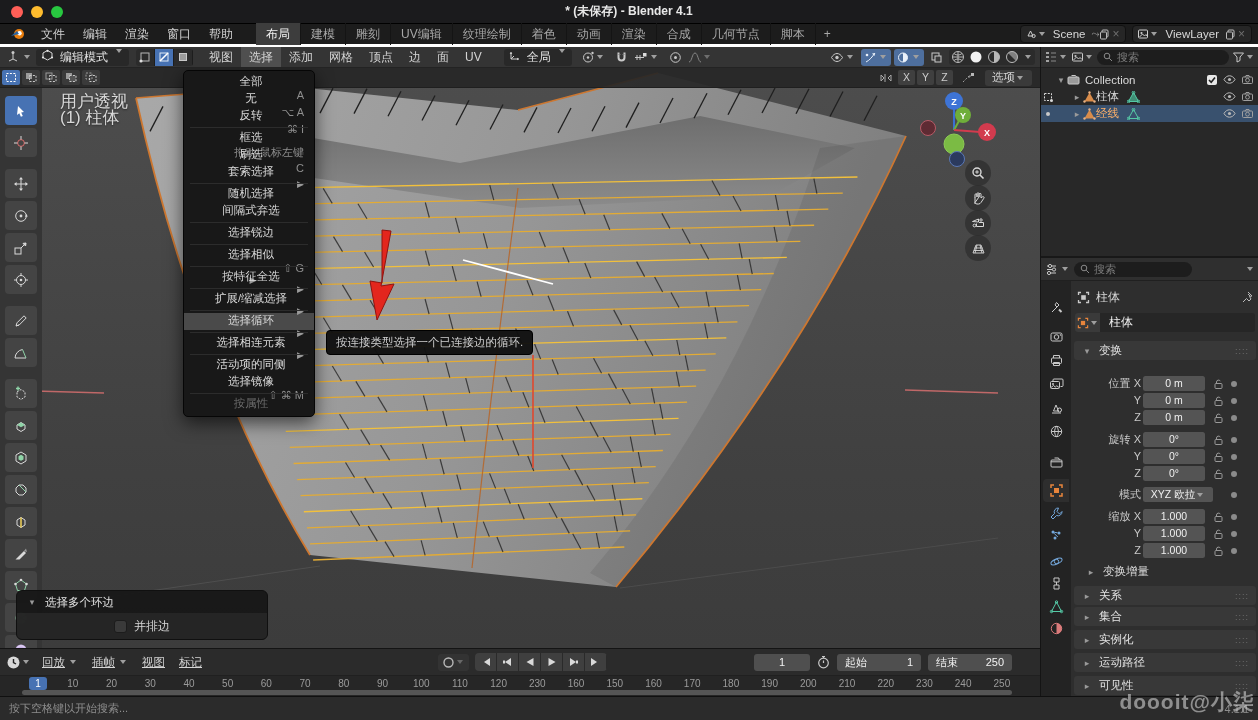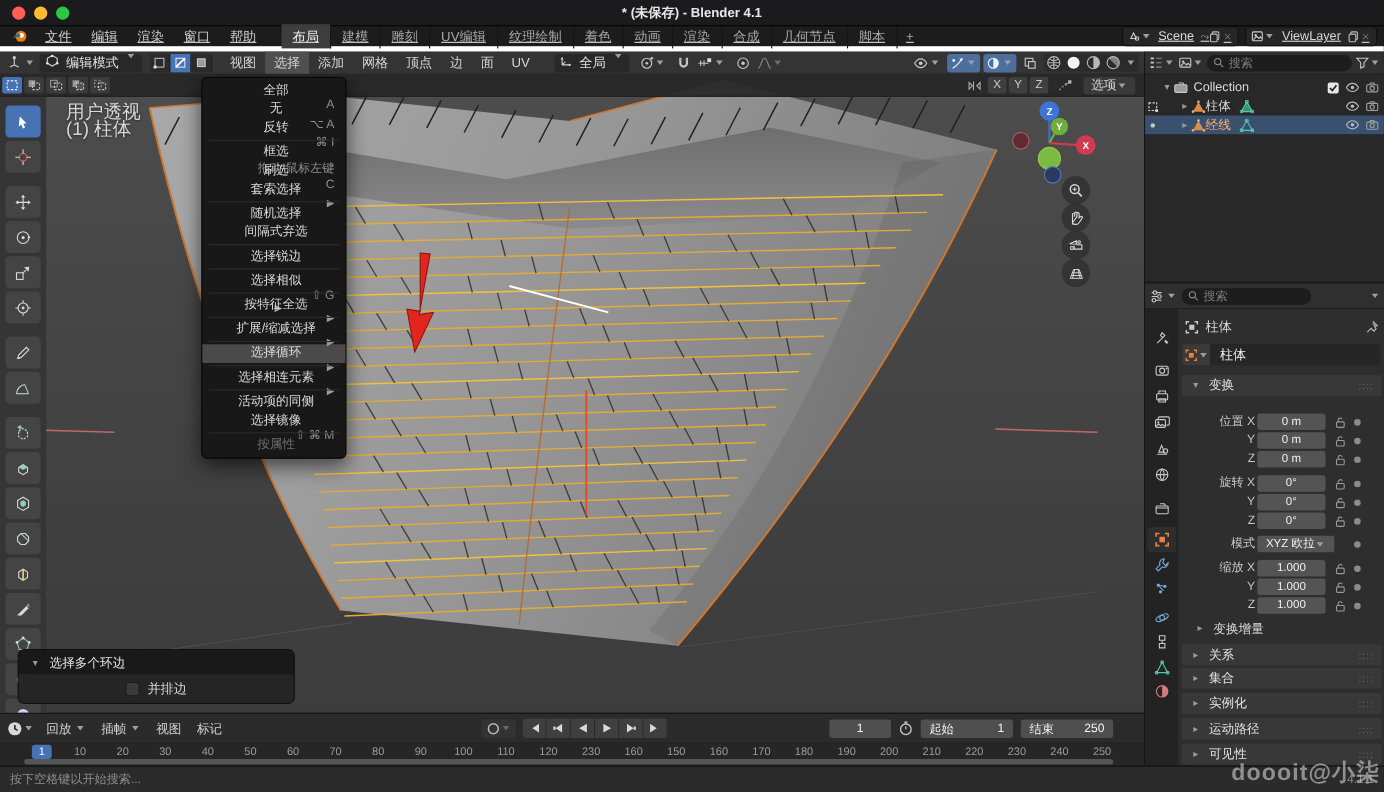--- a/index.html
+++ b/index.html
@@ -8,21 +8,21 @@
   *{box-sizing:border-box;user-select:none;}
   .abs{position:absolute;}
   
   .titlebar{position:absolute;left:0;top:0;width:1258px;height:24px;background:#1b1b1d;
     border-bottom:1px solid #000;display:flex;align-items:center;}
   .tl-dots{display:flex;gap:8px;margin-left:11px;}
   .tl-dot{width:12px;height:12px;border-radius:50%;}
   .win-title{position:absolute;left:0;right:0;text-align:center;font-weight:bold;font-size:12px;color:#e8e8e8;}
   
   .topbar{position:absolute;left:0;top:24px;width:1258px;height:23px;background:#1c1c1c;
-    border-bottom:5px solid #ffffff;display:flex;align-items:center;text-decoration:underline;}
+    border-bottom:3px solid #ffffff;display:flex;align-items:center;}
   .menu-item{padding:0 9px;color:#cfcfcf;font-size:12px;line-height:22px;cursor:default;}
   .ws-tab{padding:0 10px;color:#a8a8a8;font-size:12px;line-height:22px;border-right:1px solid #141414;}
   .ws-tab.active{background:#3d3d3d;color:#f1f1f1;}
   .ws-add{padding:0 8px;color:#a8a8a8;}
   .pillwidget{display:flex;align-items:center;height:18px;background:#262626;border:1px solid #111;
     border-radius:4px;margin-left:6px;padding:0 4px;color:#d8d8d8;}
   .pillwidget .txt{padding:0 6px;font-size:11.5px;}
   
   .vheader{position:absolute;left:0;top:0;width:1040px;height:21px;background:#343434;
     border-bottom:1px solid #232323;display:flex;align-items:center;}
@@ -70,21 +70,21 @@
   .submenu-item.active{background:#555;border-color:#999;color:#fff;}
   .btooltip{position:absolute;background:rgba(16,16,16,.96);border:1px solid #000;border-radius:4px;
     padding:4px 9px;font-size:11.5px;color:#cfcfcf;white-space:nowrap;z-index:12;}
   
   .oppanel{position:absolute;left:16px;top:522px;width:252px;background:rgba(22,22,22,.92);
     border-radius:6px;z-index:6;border:1px solid #101010;overflow:hidden;}
   .oppanel-h{height:22px;display:flex;align-items:center;padding:0 9px;color:#e2e2e2;font-size:11.5px;gap:7px;}
   .oppanel-b{background:rgba(40,40,40,.85);height:26px;display:flex;align-items:center;justify-content:center;gap:7px;color:#d6d6d6;}
   .chk{width:13px;height:13px;border-radius:3px;background:#3a3a3a;border:1px solid #1c1c1c;}
   
-  .timeline{position:absolute;left:0;top:601px;width:1040px;height:48px;background:#2b2b2b;border-top:1px solid #141414;}
+  .timeline{position:absolute;left:0;top:601px;width:1040px;height:48px;background:#2b2b2b;border-top:1px solid #141414;text-decoration:underline;}
   .tlh{position:relative;height:27px;display:flex;align-items:center;border-bottom:1px solid #202020;}
   .tl-menu{padding:0 7px;font-size:11.5px;color:#d0d0d0;display:flex;align-items:center;gap:3px;}
   .pb-btn{width:22px;height:18px;display:flex;align-items:center;justify-content:center;background:#3f3f3f;border-right:1px solid #2a2a2a;}
   .frame-pill{height:17px;background:#4f4f4f;border-radius:3px;display:flex;align-items:center;justify-content:center;color:#f2f2f2;font-size:11px;padding:0 8px;}
   .ruler{position:relative;height:20px;background:#262626;}
   .tick-label{position:absolute;top:2px;transform:translateX(-50%);font-size:10px;color:#9b9b9b;}
   .cur-frame{position:absolute;top:1px;width:18px;height:13px;background:#4772b3;border-radius:3px;
     color:#fff;font-size:10px;text-align:center;line-height:13px;transform:translateX(-50%);z-index:2;}
   .tl-scroll{position:absolute;left:22px;right:28px;bottom:1px;height:5px;background:#555;border-radius:3px;}
   
@@ -844,20 +844,23 @@
 
   </div>
         <div class="bmenu-sep"></div>
         <div class="bmenu-item disabled">
     <span>按属性</span>
 
   </div>
       </div>
 
 
+    <div class="btooltip" style="left:326px;top:262px">
+      <span>按连接类型选择一个已连接边的循环.</span>
+    </div>
 
     <svg class="abs" style="left:355px;top:160px;z-index:13" width="60" height="95" viewBox="0 0 60 95">
       <path d="M27 2L36 3 26 58l13-2-17 36-7-39 12 2z" fill="#e3261d" stroke="#8f1410" stroke-width="1"></path>
     </svg>
   </div>
 
   <div class="timeline">
     <div class="tlh">
       <span style="margin-left:6px;display:flex;align-items:center">
         <svg width="15" height="15" viewBox="0 0 15 15">

